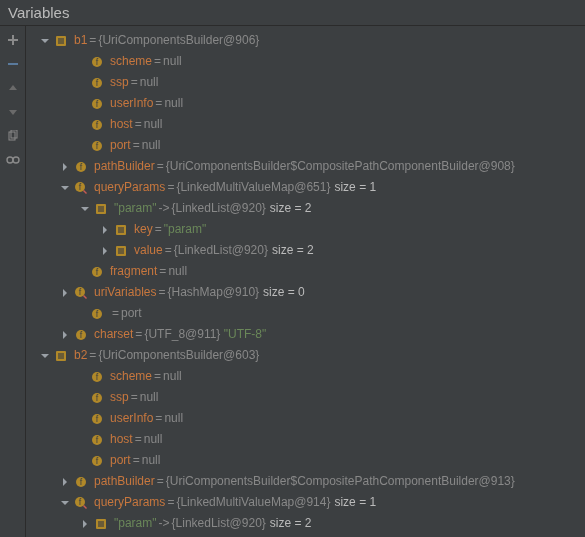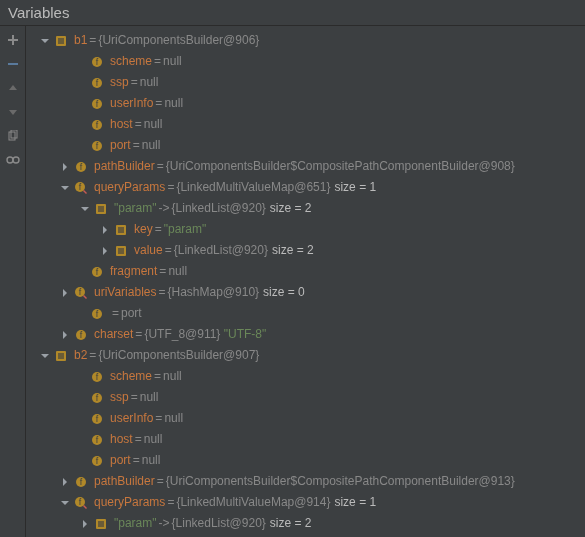--- a/index.html
+++ b/index.html
@@ -393,21 +393,21 @@
       <span class="kind-icon kind-obj">
           <svg width="12" height="12" viewBox="0 0 12 12">
             <rect x="1" y="1" width="10" height="10" rx="1"></rect>
             <line x1="3" y1="4" x2="9" y2="4"></line>
             <line x1="3" y1="6" x2="9" y2="6"></line>
             <line x1="3" y1="8" x2="9" y2="8"></line>
           </svg>
         </span>
       <span class="name">b2</span>
       <span class="eq"> = </span>
-      <span class="val-type">{UriComponentsBuilder@907}</span>
+      <span class="val-type">{UriComponentsBuilder@603}</span>
     </div>
 
     <div class="row">
       <span class="indent" style="width:44px"></span>
         <span class="arrow none"></span>
       <span class="kind-icon kind-field">
           <svg width="12" height="12" viewBox="0 0 12 12">
             <circle cx="6" cy="6" r="5"></circle>
             <text x="6" y="9" text-anchor="middle">f</text>
           </svg>

